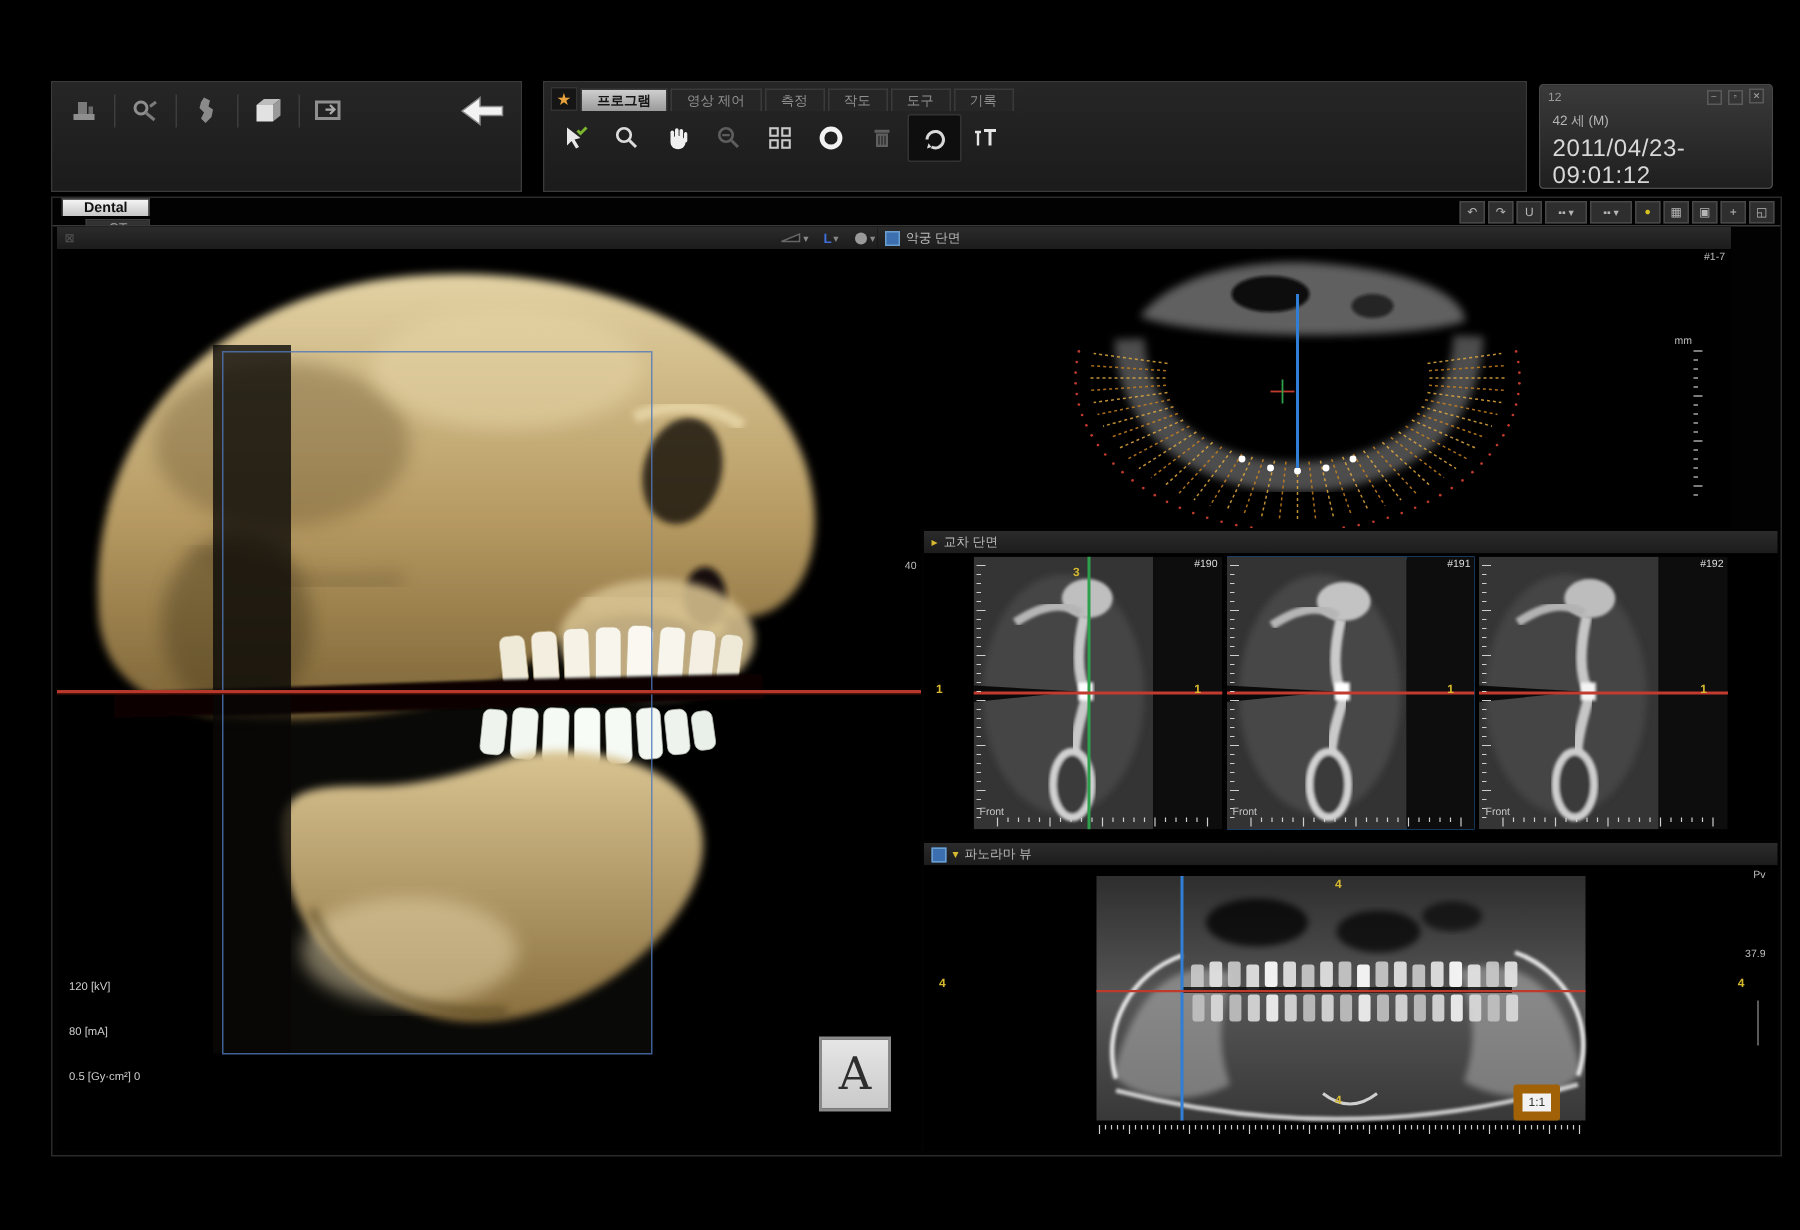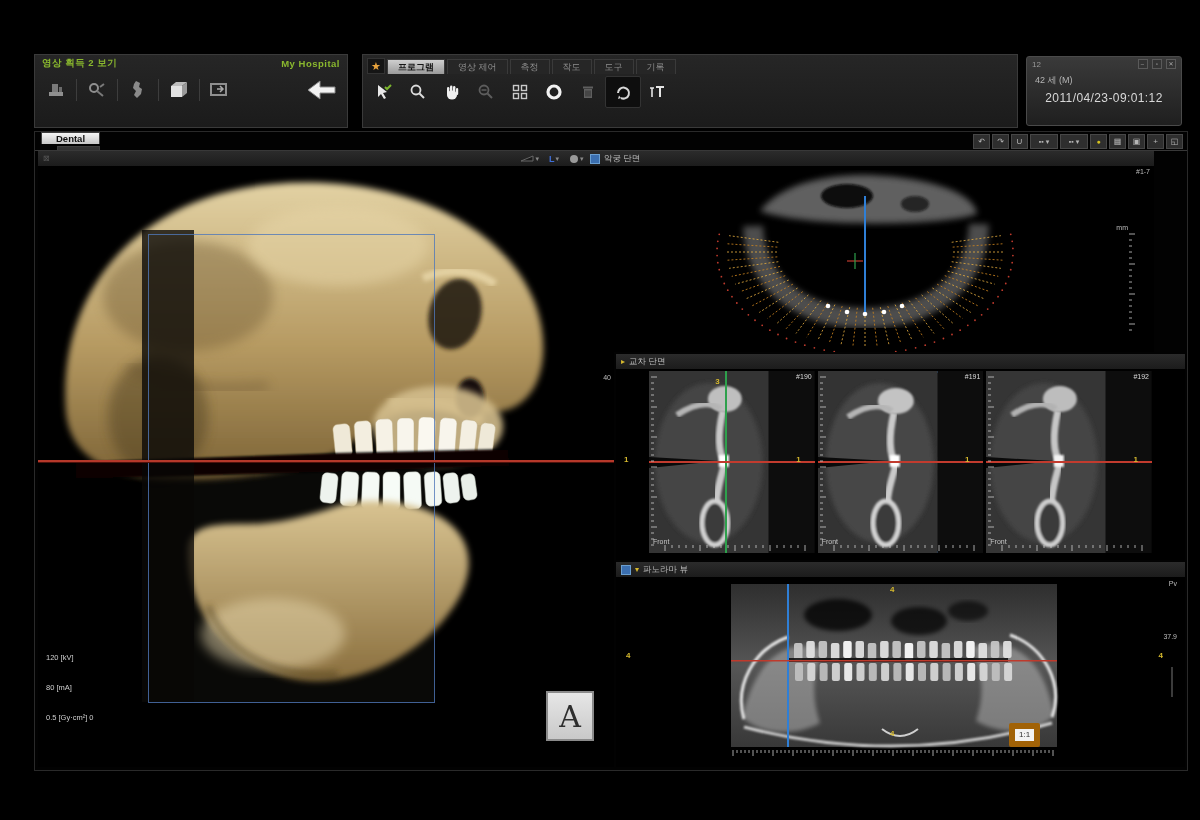--- a/index.html
+++ b/index.html
@@ -27,21 +27,21 @@
         background:#262626;border:1px solid #3a3a3a;border-bottom:none;white-space:nowrap;}
   .rtab.active{background:linear-gradient(#cfcfcf,#9a9a9a);color:#151515;font-weight:bold;}
 
   
   .patient{background:linear-gradient(#3a3a3a,#1f1f1f);border:1px solid #4a4a4a;border-radius:3px;}
   .ptitle{height:14px;display:flex;align-items:center;justify-content:space-between;padding:0 5px;
           font-size:8px;color:#9a9a9a;}
   .winbtn{width:8px;height:8px;background:#343434;border:1px solid #5a5a5a;font-size:6px;color:#aaa;
           display:inline-flex;align-items:center;justify-content:center;margin-left:2px;}
   .pinfo{font-size:9px;color:#b5b5b5;padding:3px 8px 0 8px;}
-  .pdate{font-size:12px;color:#d8d8d8;padding:4px 8px;letter-spacing:.4px;text-align:center;}
+  .pdate{font-size:16px;color:#d8d8d8;padding:4px 8px;letter-spacing:.4px;}
 
   
   .main{left:34px;top:131px;width:1152px;height:638px;background:#020202;border:1px solid #2a2a2a;}
   .wtabs{position:absolute;left:6px;top:0;height:18px;display:flex;gap:2px;align-items:flex-end;flex-direction:column;}
   .wtab{height:16px;padding:0 14px;display:flex;align-items:center;font-size:9.5px;color:#9a9a9a;
         background:linear-gradient(#343434,#262626);border:1px solid #3e3e3e;border-bottom:none;}
   .wtab.active{background:linear-gradient(#f5f5f5,#c6c6c6);color:#111;font-weight:bold;}
   .qstrip{position:absolute;right:4px;top:2px;height:15px;display:flex;gap:2px;align-items:center;}
   .qbtn{min-width:13px;height:13px;background:#2e2e2e;border:1px solid #474747;color:#b5b5b5;
         font-size:8px;display:flex;align-items:center;justify-content:center;padding:0 1px;}
@@ -115,24 +115,20 @@
     </linearGradient>
     <linearGradient id="gPano" x1="0" y1="0" x2="0" y2="1">
       <stop offset="0" stop-color="#2e2e2e"></stop>
         <stop offset=".5" stop-color="#565656"></stop>
         <stop offset="1" stop-color="#383838"></stop>
     </linearGradient>
   </defs>
 </svg>
 
 <div class="abs hpanel" style="left:34px;top:54px;width:314px;height:74px;">
-  <div class="titlebar">
-    <span class="gtxt">영상 획득 2 보기</span>
-    <span class="gtxt">My Hospital</span>
-  </div>
   <div class="iconrow">
     <div class="tool">
       <svg width="20" height="18">
           <rect x="3" y="11" width="14" height="4" fill="#8f8f8f"></rect>
           <rect x="6" y="3" width="6" height="8" fill="#7a7a7a"></rect>
           <rect x="13" y="6" width="3" height="5" fill="#6a6a6a"></rect>
         </svg>
     </div>
       <div class="sep"></div>
     <div class="tool">

